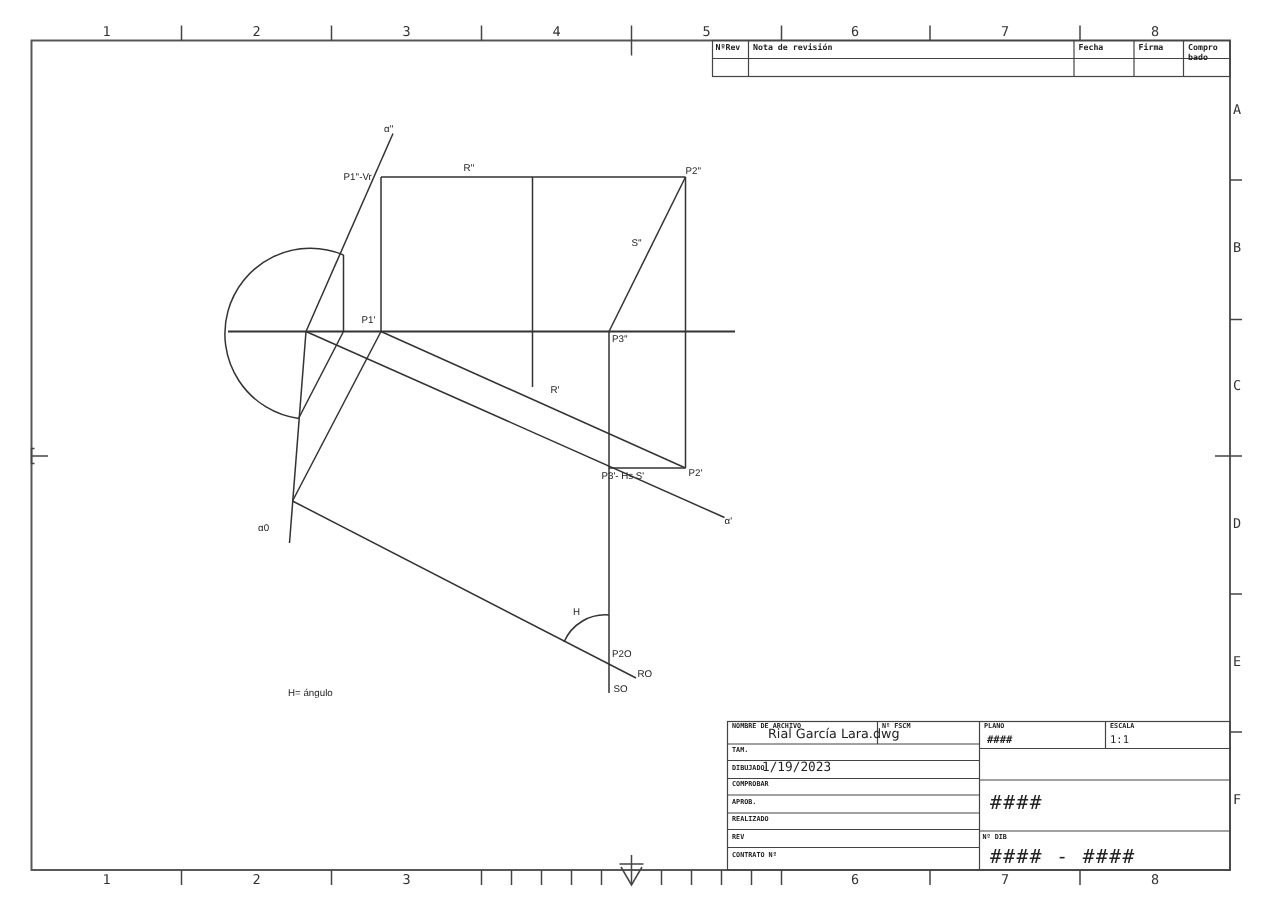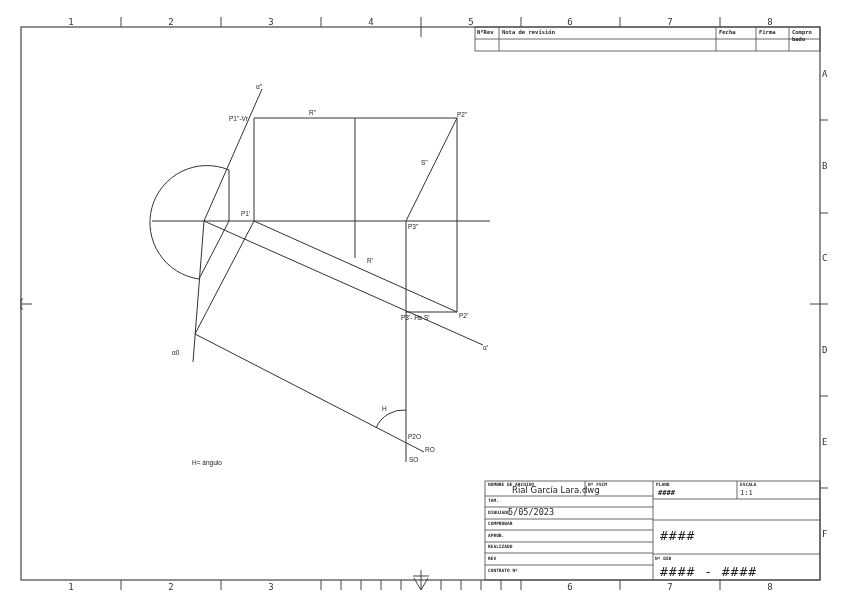--- a/index.html
+++ b/index.html
@@ -180,21 +180,21 @@
 
 <div class="tb tb-small" style="left:488px;top:483px;">NOMBRE DE ARCHIVO</div>
 <div class="tb" style="left:512px;top:486px;font-size:8.5px;font-family:'DejaVu Sans',sans-serif;">Rial García Lara.dwg</div>
 <div class="tb tb-small" style="left:588px;top:483px;">Nº FSCM</div>
 <div class="tb tb-small" style="left:656px;top:483px;">PLANO</div>
 <div class="tb" style="left:658px;top:490px;font-size:7px;font-weight:bold;">####</div>
 <div class="tb tb-small" style="left:740px;top:483px;">ESCALA</div>
 <div class="tb" style="left:740px;top:490px;font-size:7px;text-align:center;">1:1</div>
 <div class="tb tb-small" style="left:488px;top:499px;">TAM.</div>
 <div class="tb tb-small" style="left:488px;top:511px;">DIBUJADO</div>
-<div class="tb" style="left:508px;top:508px;font-size:8.5px;">5/05/2023</div>
+<div class="tb" style="left:508px;top:508px;font-size:8.5px;">1/19/2023</div>
 <div class="tb tb-small" style="left:488px;top:522px;">COMPROBAR</div>
 <div class="tb tb-small" style="left:488px;top:534px;">APROB.</div>
 <div class="tb tb-small" style="left:488px;top:545px;">REALIZADO</div>
 <div class="tb tb-small" style="left:488px;top:557px;">REV</div>
 <div class="tb tb-small" style="left:488px;top:569px;">CONTRATO Nº</div>
 <div class="tb tb-huge" style="left:660px;top:529px;">####</div>
 <div class="tb tb-small" style="left:655px;top:557px;">Nº DIB</div>
 <div class="tb tb-huge" style="left:660px;top:565px;">#### - ####</div>
 
 </body></html>

